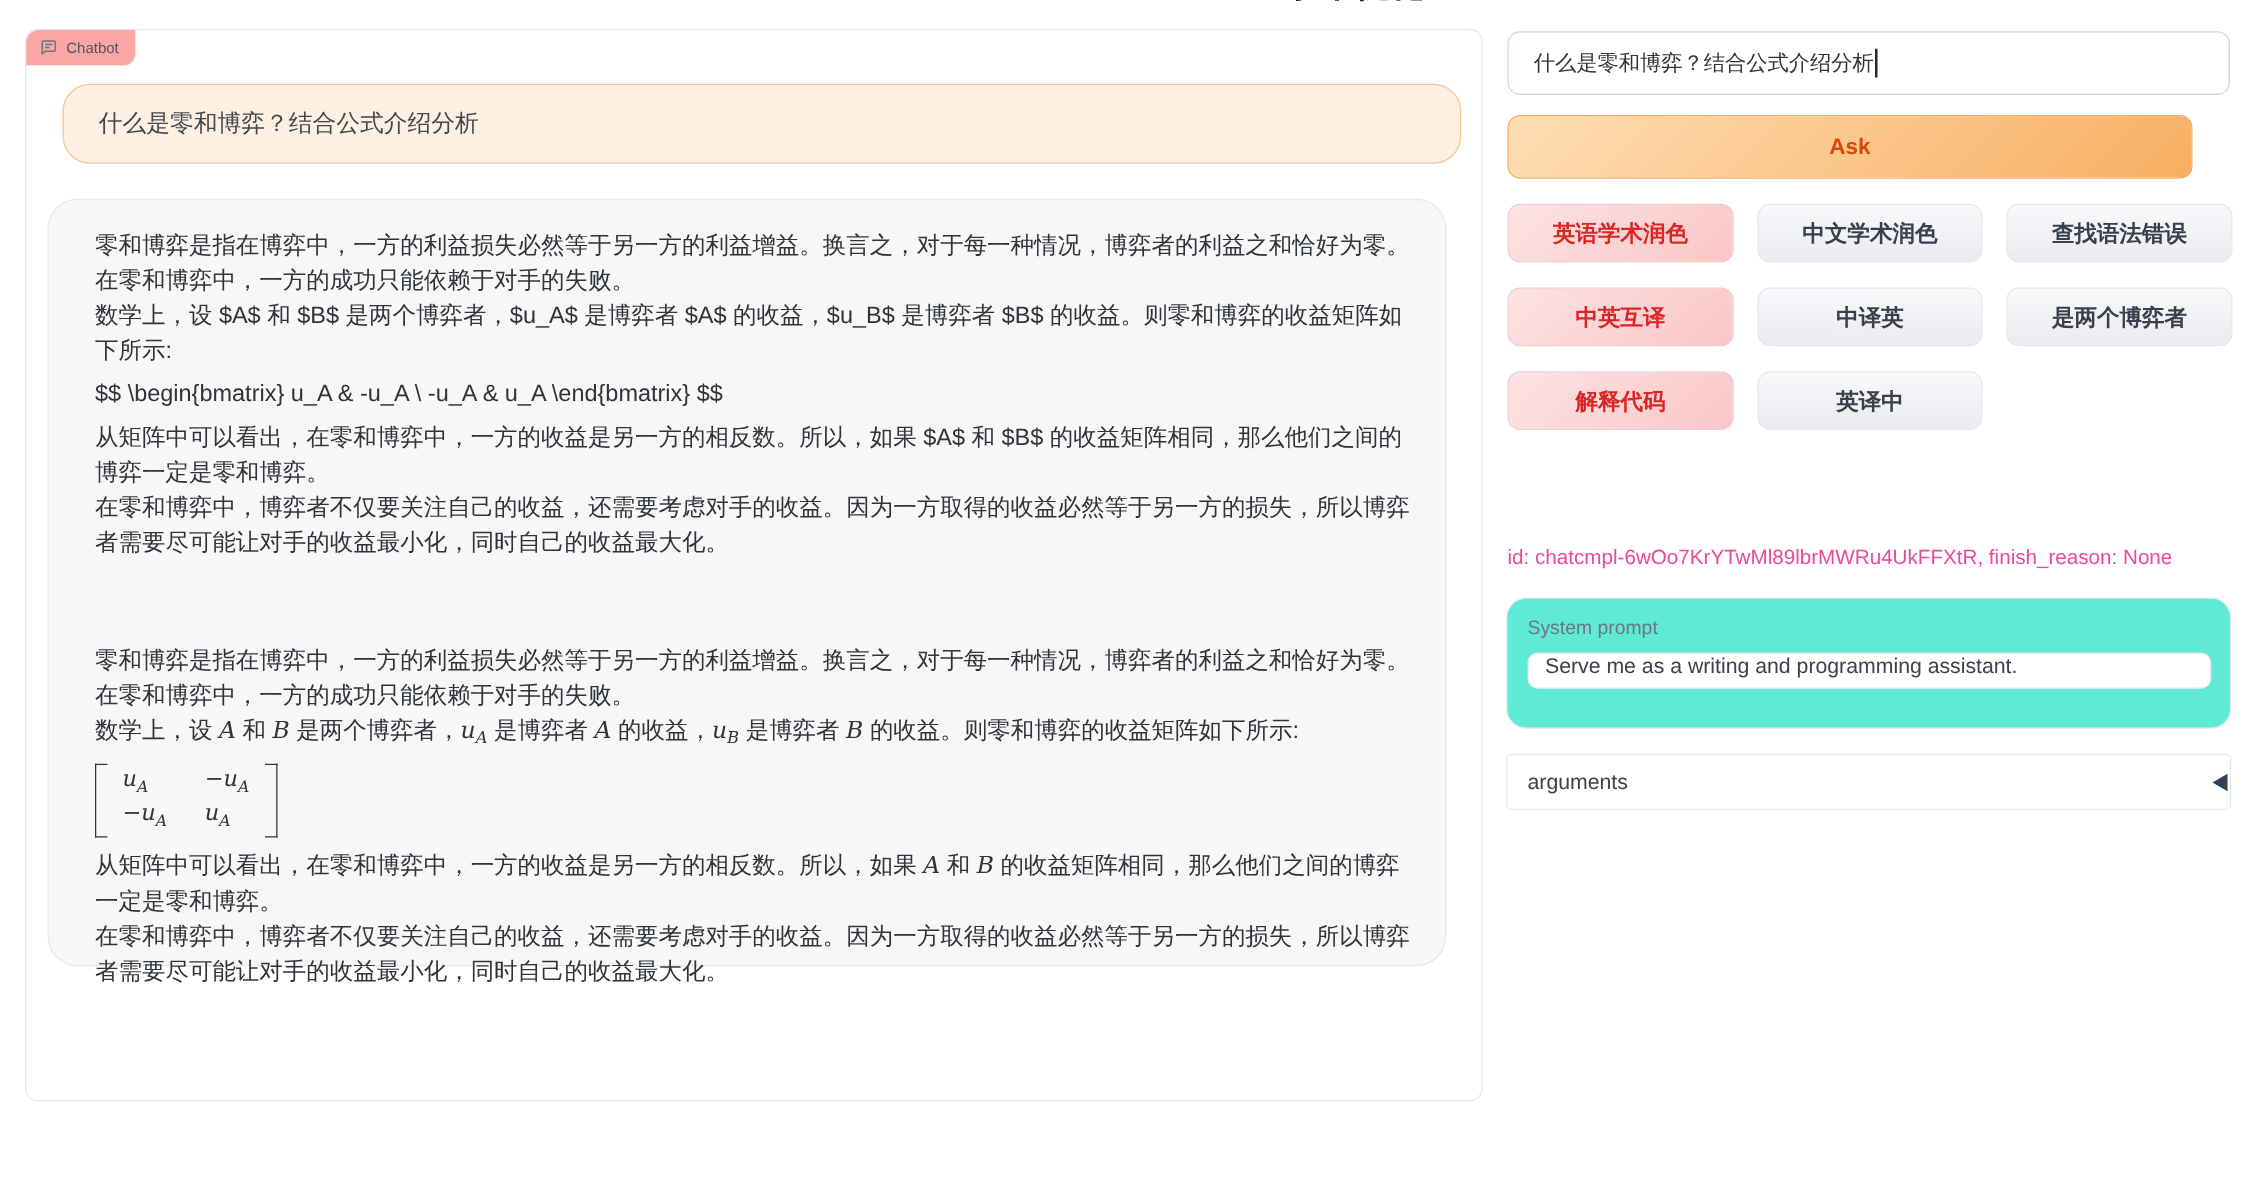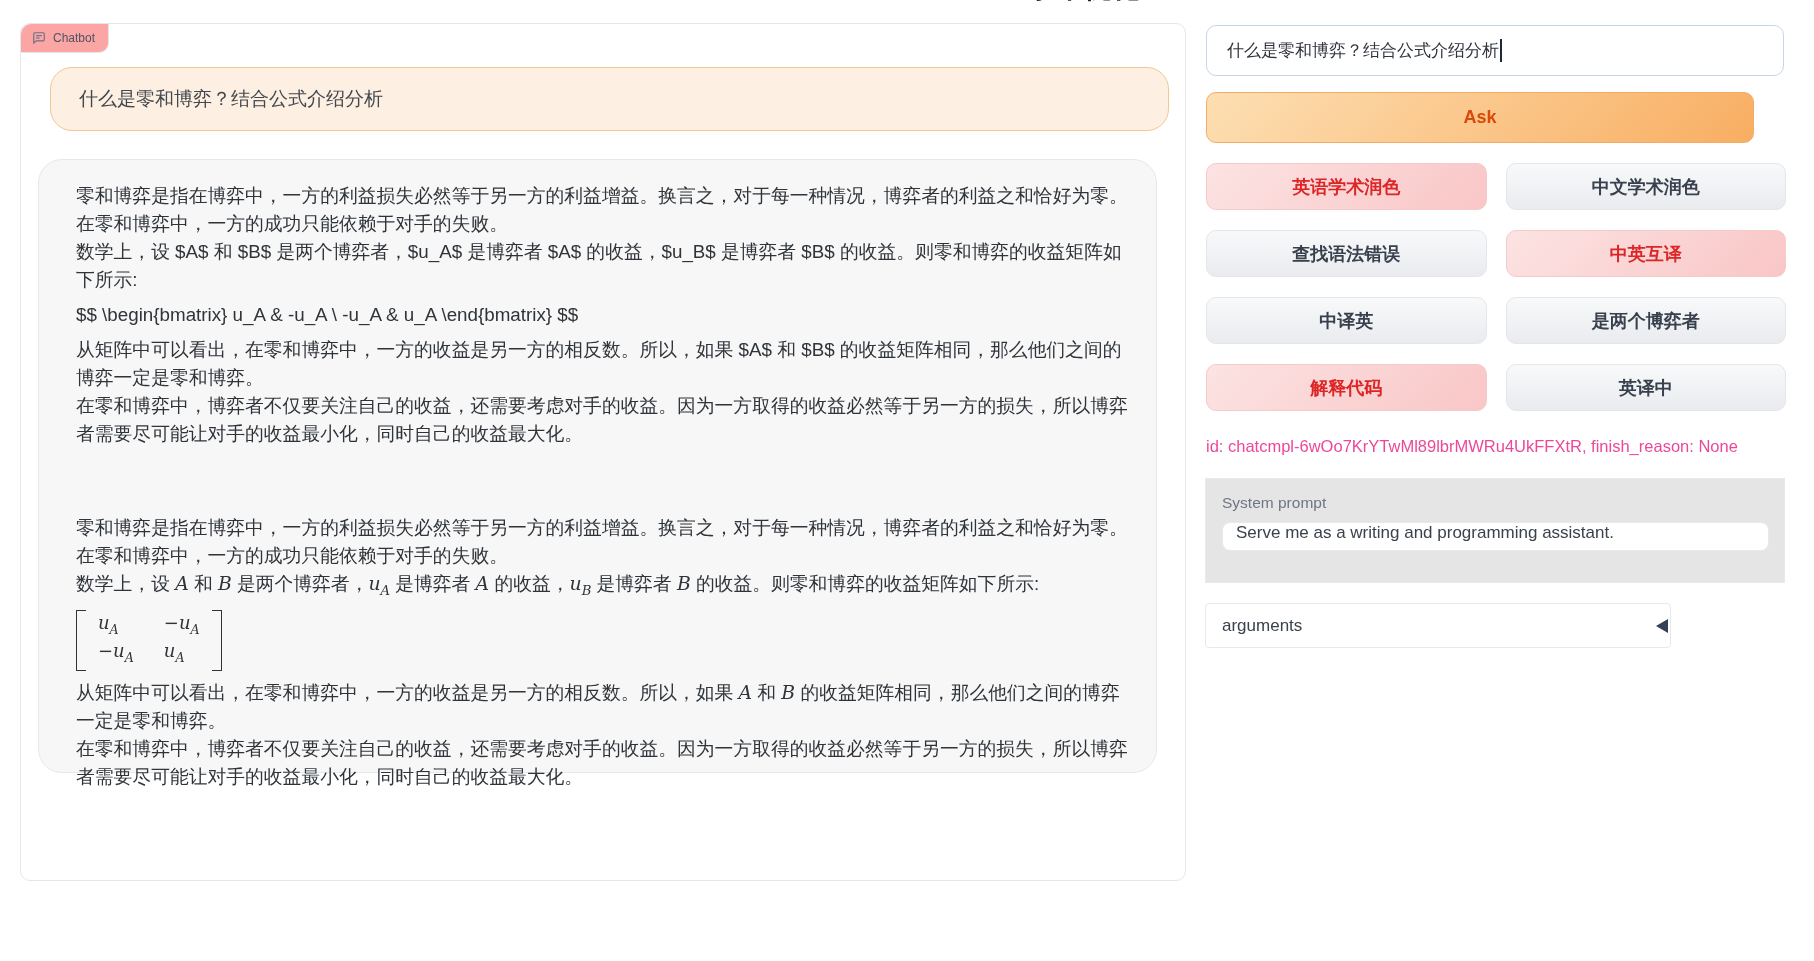--- a/index.html
+++ b/index.html
@@ -43,36 +43,36 @@
     border:1px solid #c7d5ec;border-radius:10px;background:#fff;display:flex;align-items:center;
     padding:0 20px;font-size:17px;color:#30353c;}
   .caret{display:inline-block;width:1.5px;height:23px;background:#1f2937;margin-left:1px;}
 
   .btn{box-sizing:border-box;border-radius:10px;display:flex;align-items:center;justify-content:center;
     font-weight:700;font-size:18px;cursor:pointer;}
   .ask-btn{position:absolute;left:1206px;top:92px;width:548px;height:51px;
     background:linear-gradient(135deg,#fddfb3 0%,#f8ae62 100%);border:1px solid #f3ab66;color:#d8490b;}
 
   .quick-grid{position:absolute;left:1206px;top:163px;width:580px;
-    display:grid;grid-template-columns:1fr 1fr;column-gap:19px;row-gap:20px;}
+    display:grid;grid-template-columns:1fr 1fr 1fr;column-gap:19px;row-gap:20px;}
   .quick-grid .btn{height:47px;}
   .btn[data-variant="pink"]{background:linear-gradient(135deg,#fce3e3 0%,#f9c6c6 100%);
     border:1px solid #f6caca;color:#dc2626;}
   .btn[data-variant="gray"]{background:linear-gradient(180deg,#f8f9fb 0%,#e9ebee 100%);
     border:1px solid #e3e6ea;color:#38404d;}
 
   .status-line{position:absolute;left:1206px;top:437px;width:578px;font-size:16.5px;color:#ec4899;}
 
   .sys-box{position:absolute;left:1205px;top:478px;width:580px;height:105px;box-sizing:border-box;
-    border:1px solid #e7e9ec;border-radius:0;background:#e5e5e5;padding:15px 15px 14px 16px;}
+    border:1px solid #e7e9ec;border-radius:16px;background:#5eead4;padding:15px 15px 14px 16px;}
   .sys-label{font-size:15.5px;color:#6e7683;margin-bottom:10px;}
   .sys-input{box-sizing:border-box;height:29px;border:1px solid #e7e9ec;border-radius:8px;
     display:flex;padding:0 13px;font-size:17px;color:#3a424d;background:#fff;}
 
-  .accordion{position:absolute;left:1205px;top:603px;width:466px;height:45px;box-sizing:border-box;
+  .accordion{position:absolute;left:1205px;top:603px;width:580px;height:45px;box-sizing:border-box;
     border:1px solid #e7e9ec;border-radius:4px;background:#fff;display:flex;align-items:center;
     justify-content:space-between;padding:0 2px 0 16px;font-size:17px;color:#3a424d;cursor:pointer;}
   .tri-left{width:0;height:0;border-top:7px solid transparent;border-bottom:7px solid transparent;
     border-right:12px solid #334155;}
 </style>
 </head>
 <body>
 
 <div class="canvas">
 

